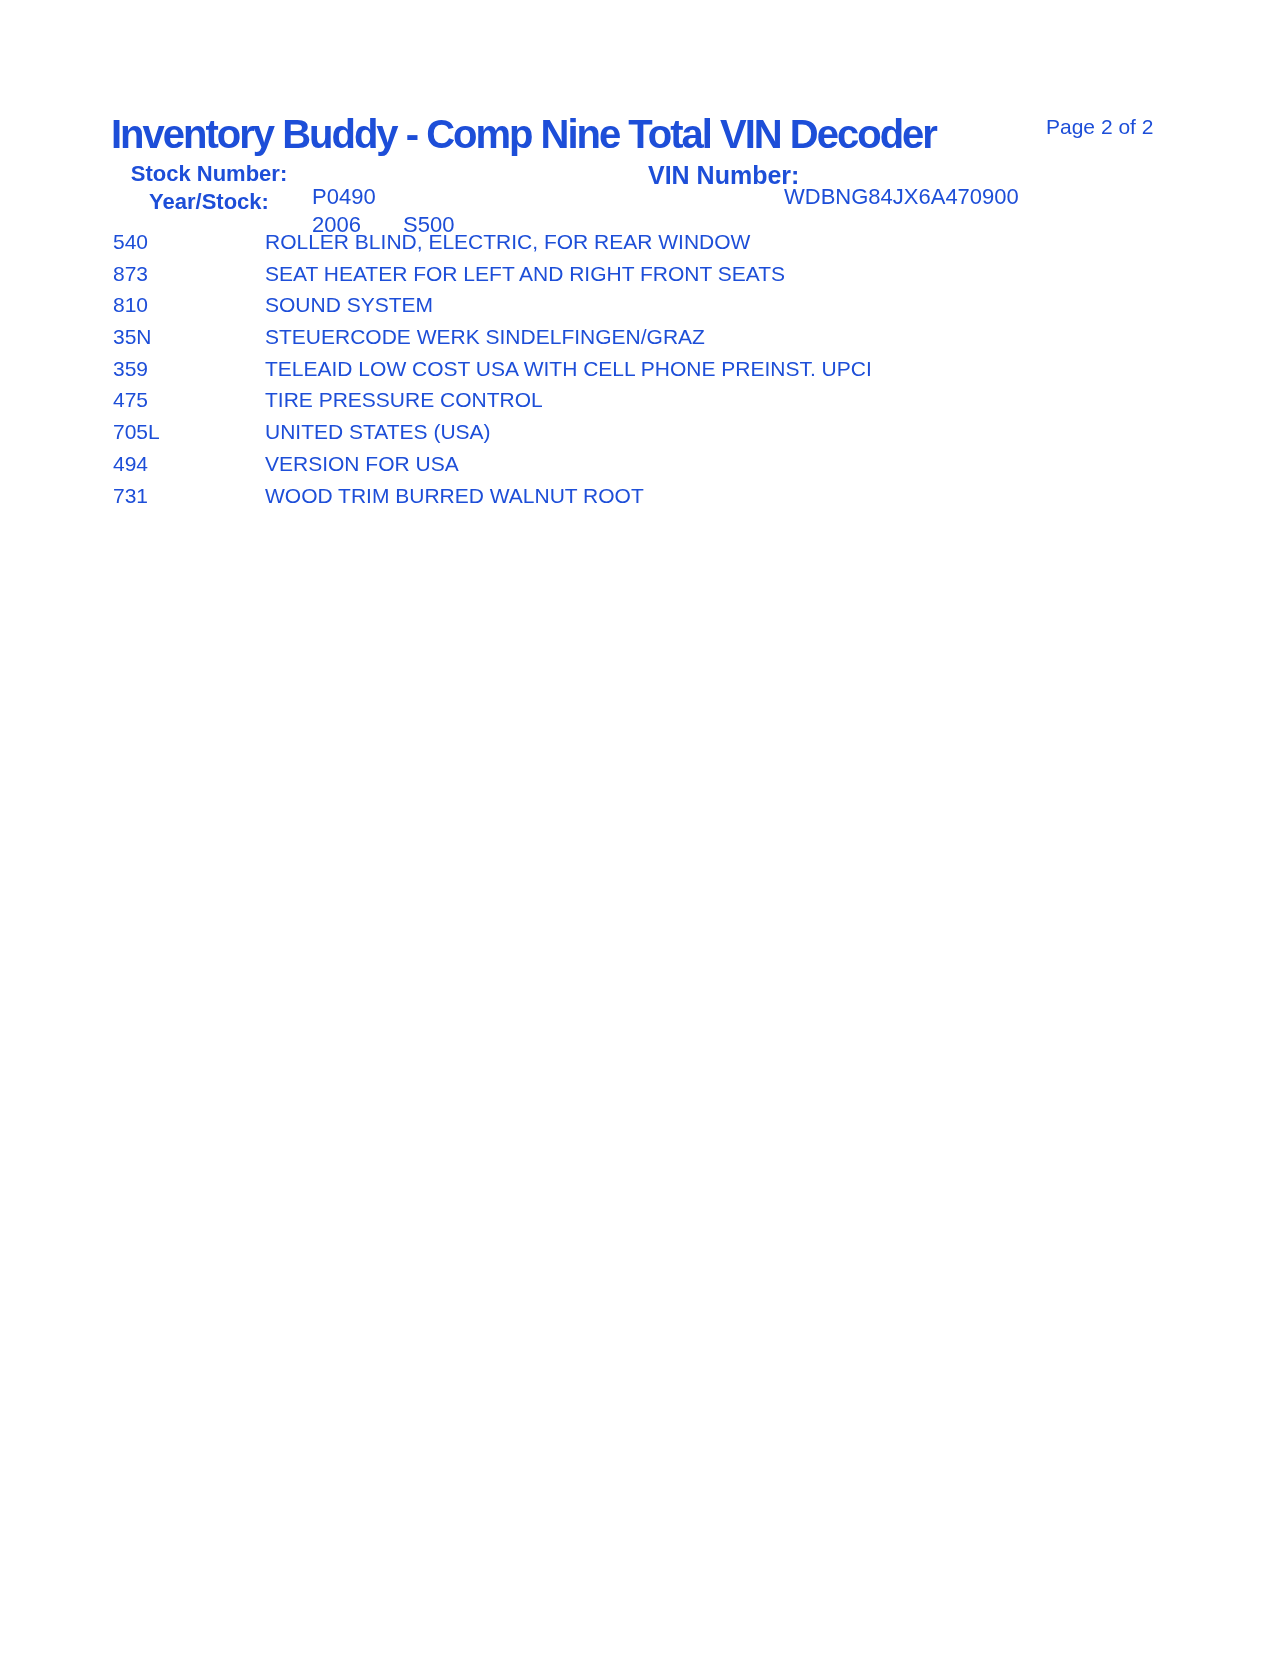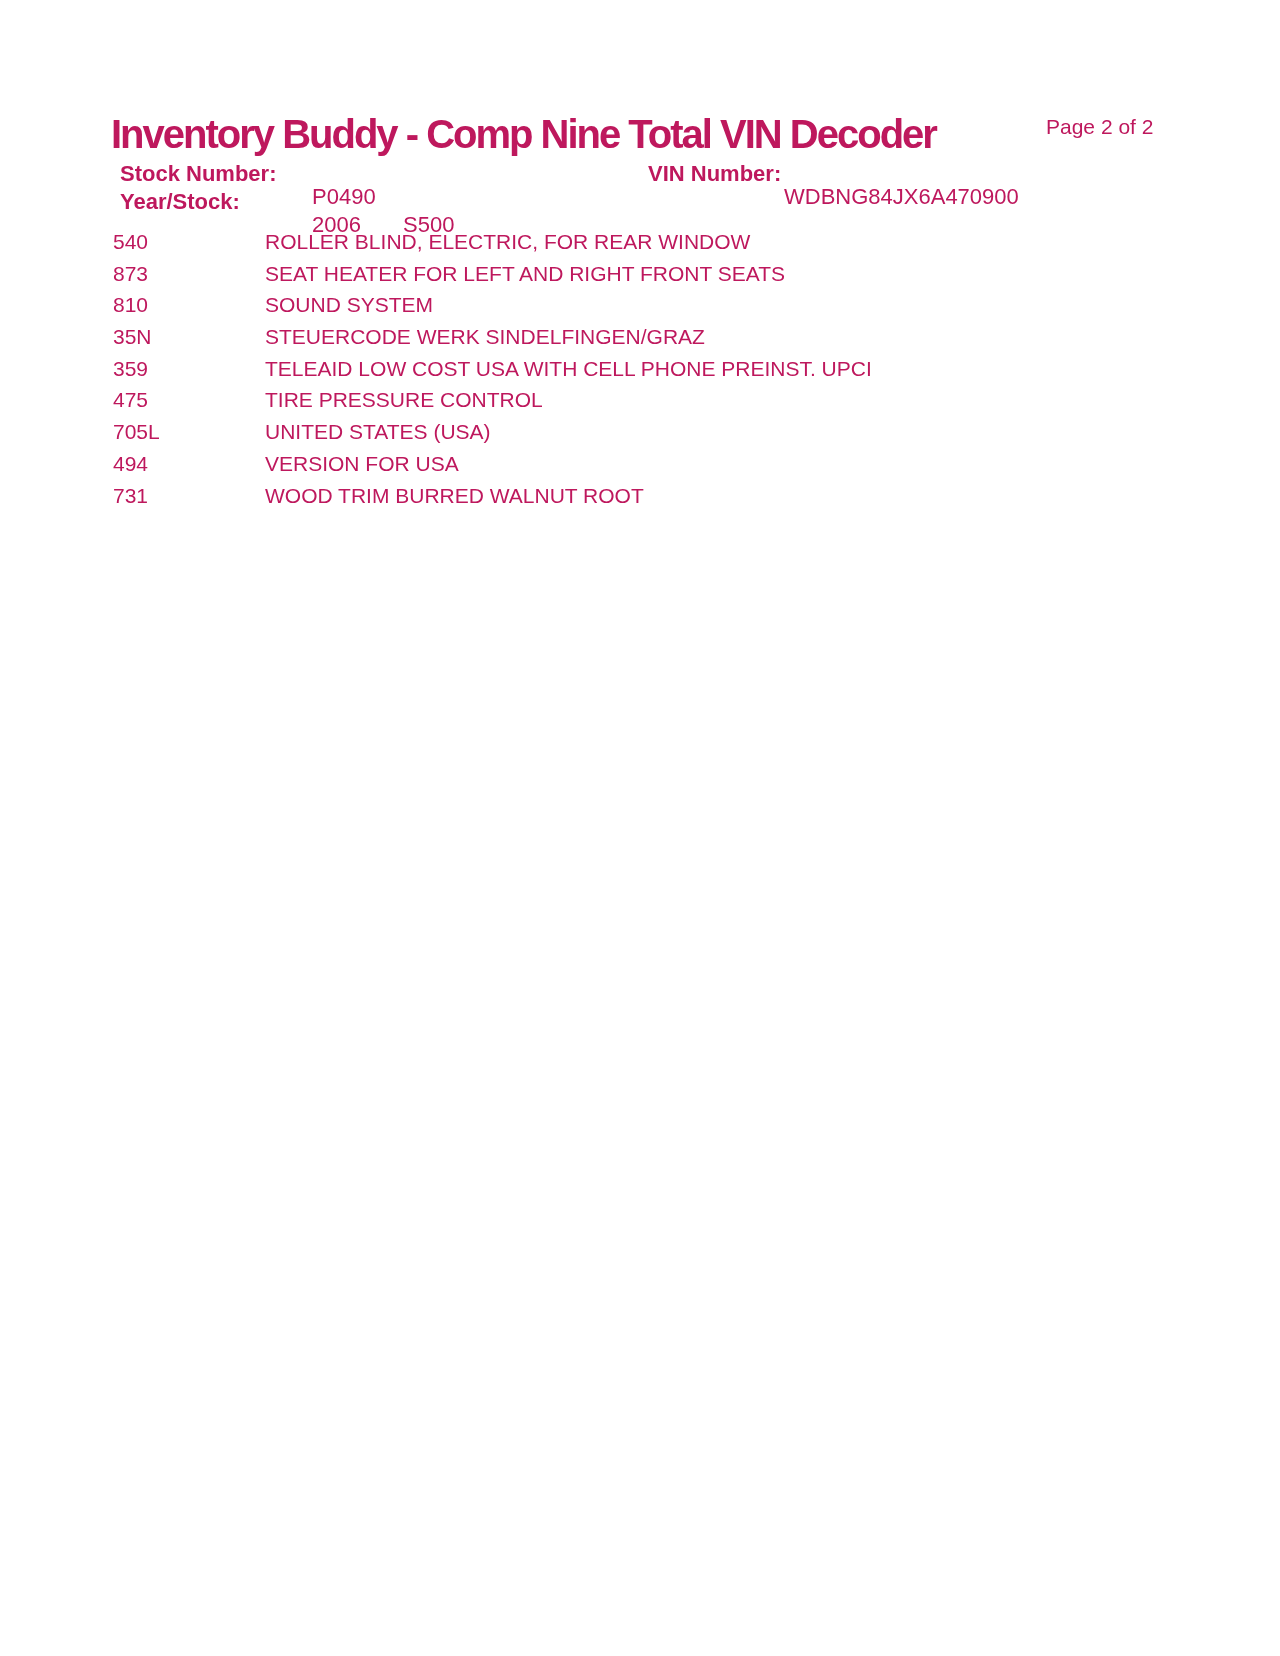--- a/index.html
+++ b/index.html
@@ -5,21 +5,21 @@
   html, body {
     margin: 0;
     padding: 0;
     background: #ffffff;
   }
   .page {
     position: relative;
     width: 1280px;
     height: 1656px;
     background: #ffffff;
-    color: #be185d;
+    color: #1d4ed8;
     font-family: "Liberation Sans", sans-serif;
     overflow: hidden;
   }
   .doc-title {
     position: absolute;
     left: 111px;
     top: 114px;
     font-size: 40px;
     font-weight: bold;
     letter-spacing: -2px;
@@ -31,21 +31,21 @@
     left: 1046px;
     top: 116px;
     font-size: 21px;
     line-height: 1;
     white-space: nowrap;
   }
   .hdr-label {
     position: absolute;
     left: 120px;
     width: 178px;
-    text-align: left;
+    text-align: center;
     font-size: 22px;
     font-weight: bold;
     line-height: 1;
     white-space: nowrap;
   }
   .hdr-label.row1 { top: 163px; }
   .hdr-label.row2 { top: 191px; }
   .hdr-value {
     position: absolute;
     font-size: 22px;
@@ -53,21 +53,21 @@
     white-space: nowrap;
     margin-top: 23px;
   }
   .stock-value { left: 312px; top: 163px; }
   .year-value  { left: 312px; top: 191px; }
   .model-value { left: 403px; top: 191px; }
   .vin-label {
     position: absolute;
     left: 648px;
     top: 163px;
-    font-size: 22px;
+    font-size: 25px;
     font-weight: bold;
     line-height: 1;
     white-space: nowrap;
   }
   .vin-value { left: 784px; top: 163px; }
   .options-list {
     position: absolute;
     left: 0;
     top: 226px;
     width: 1060px;

